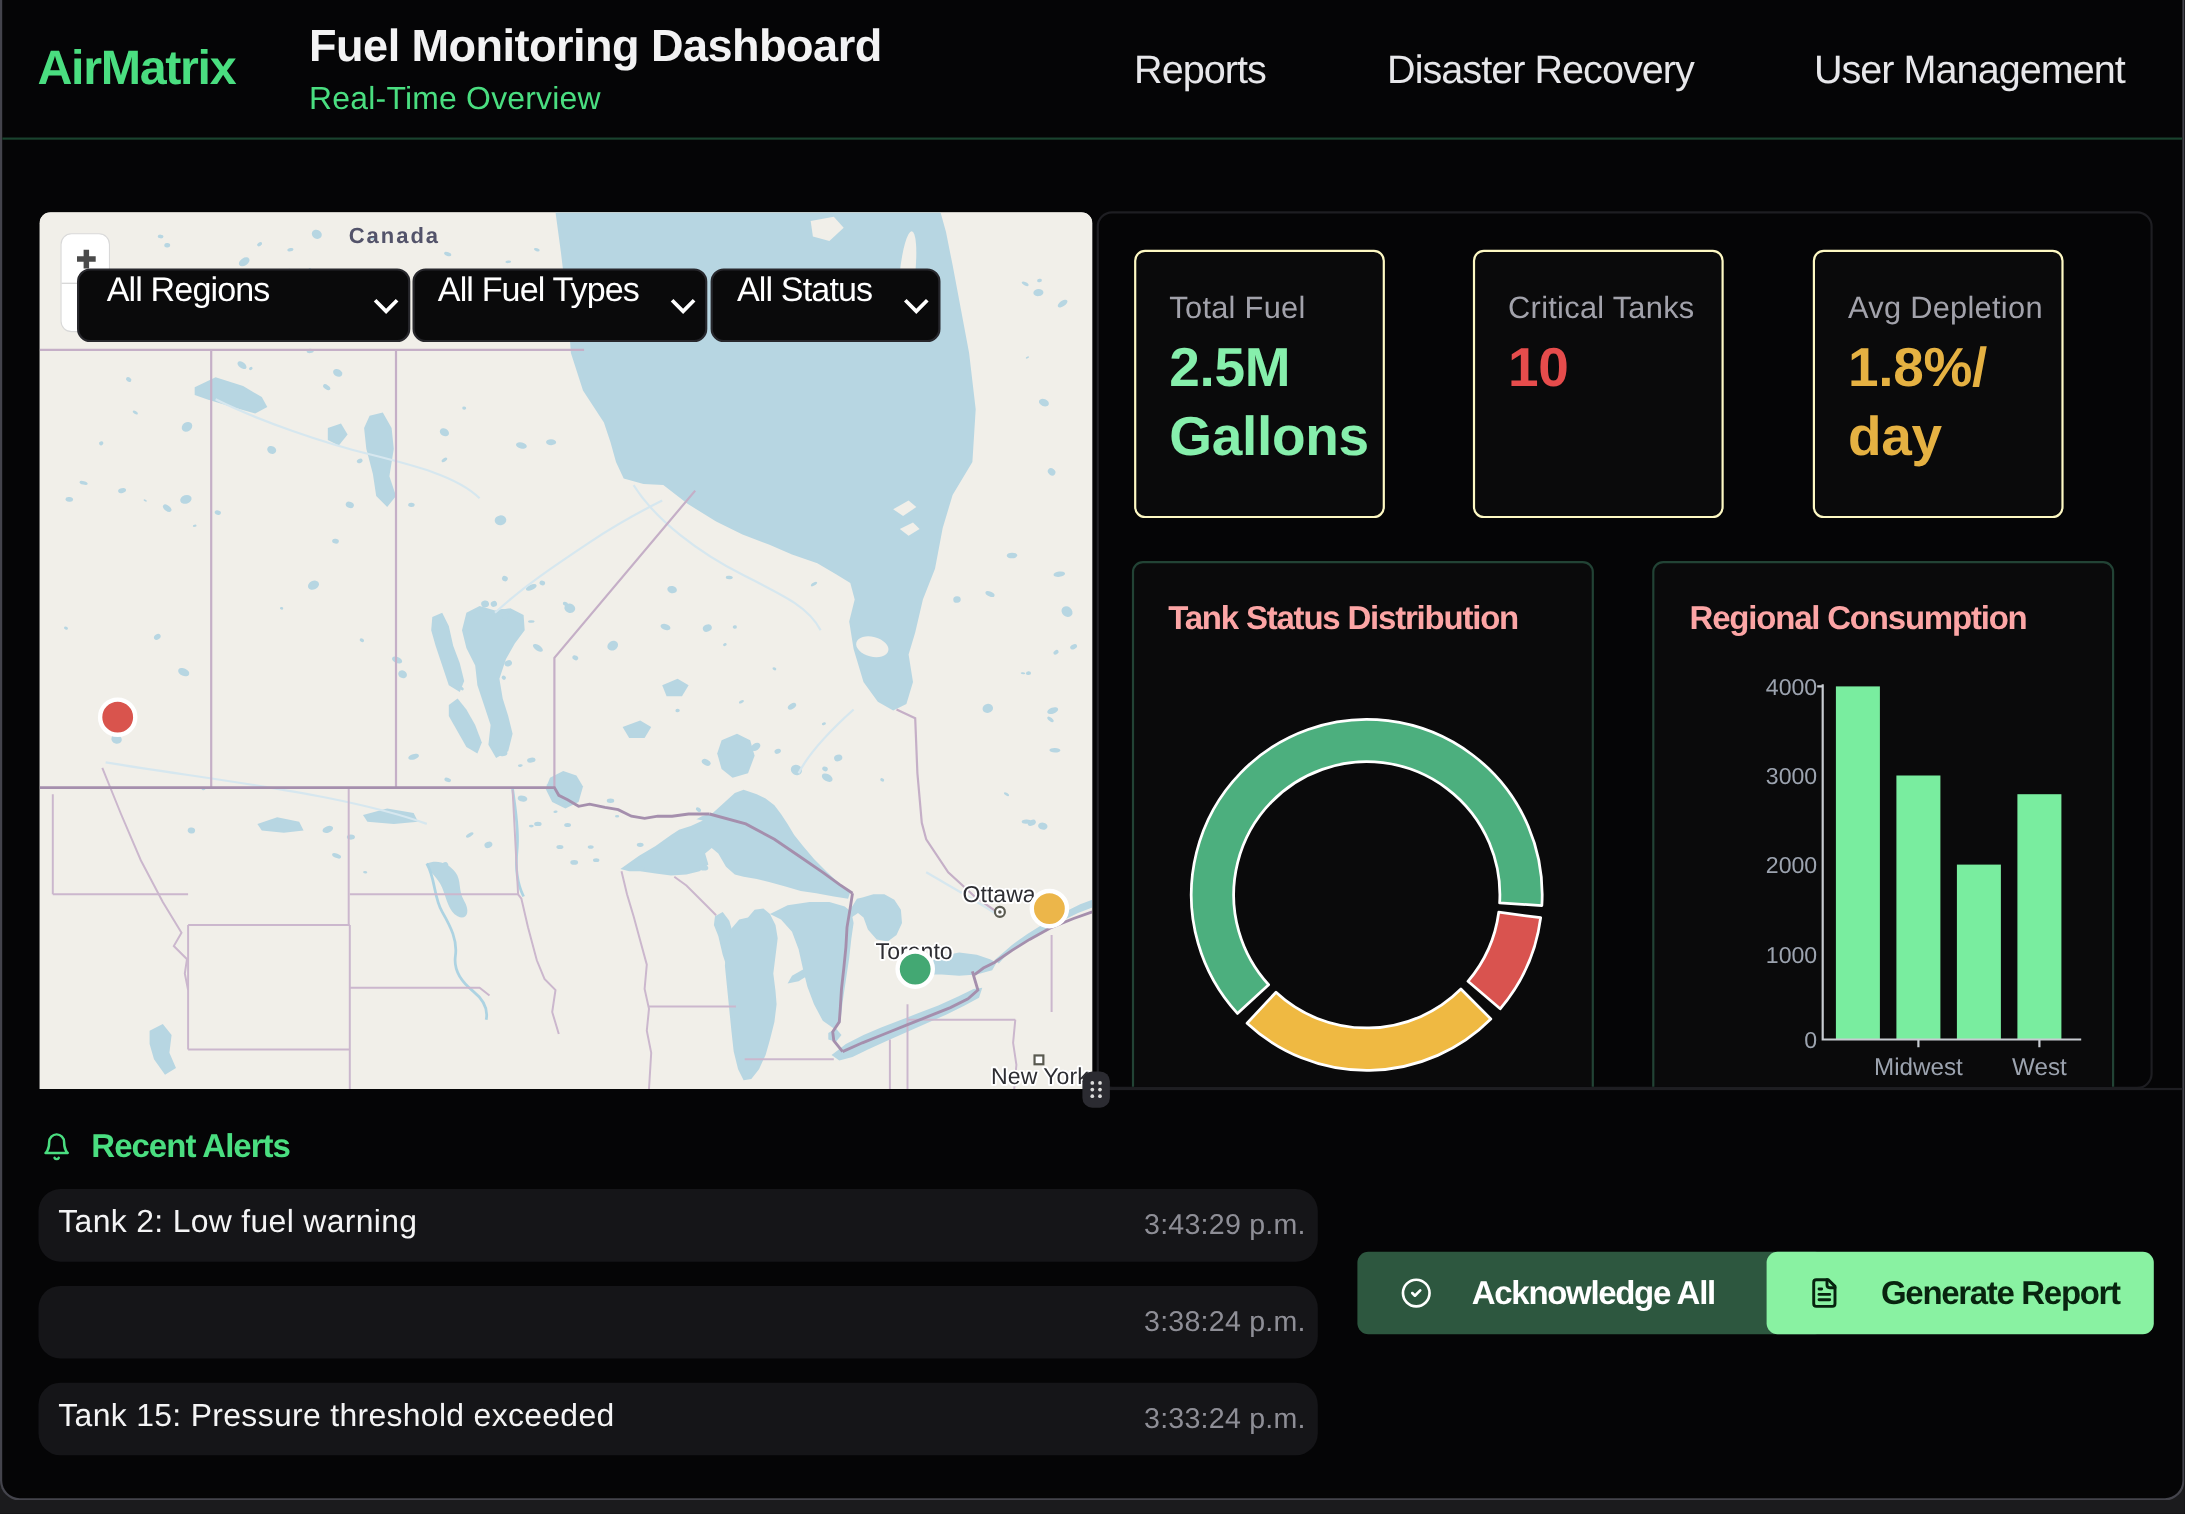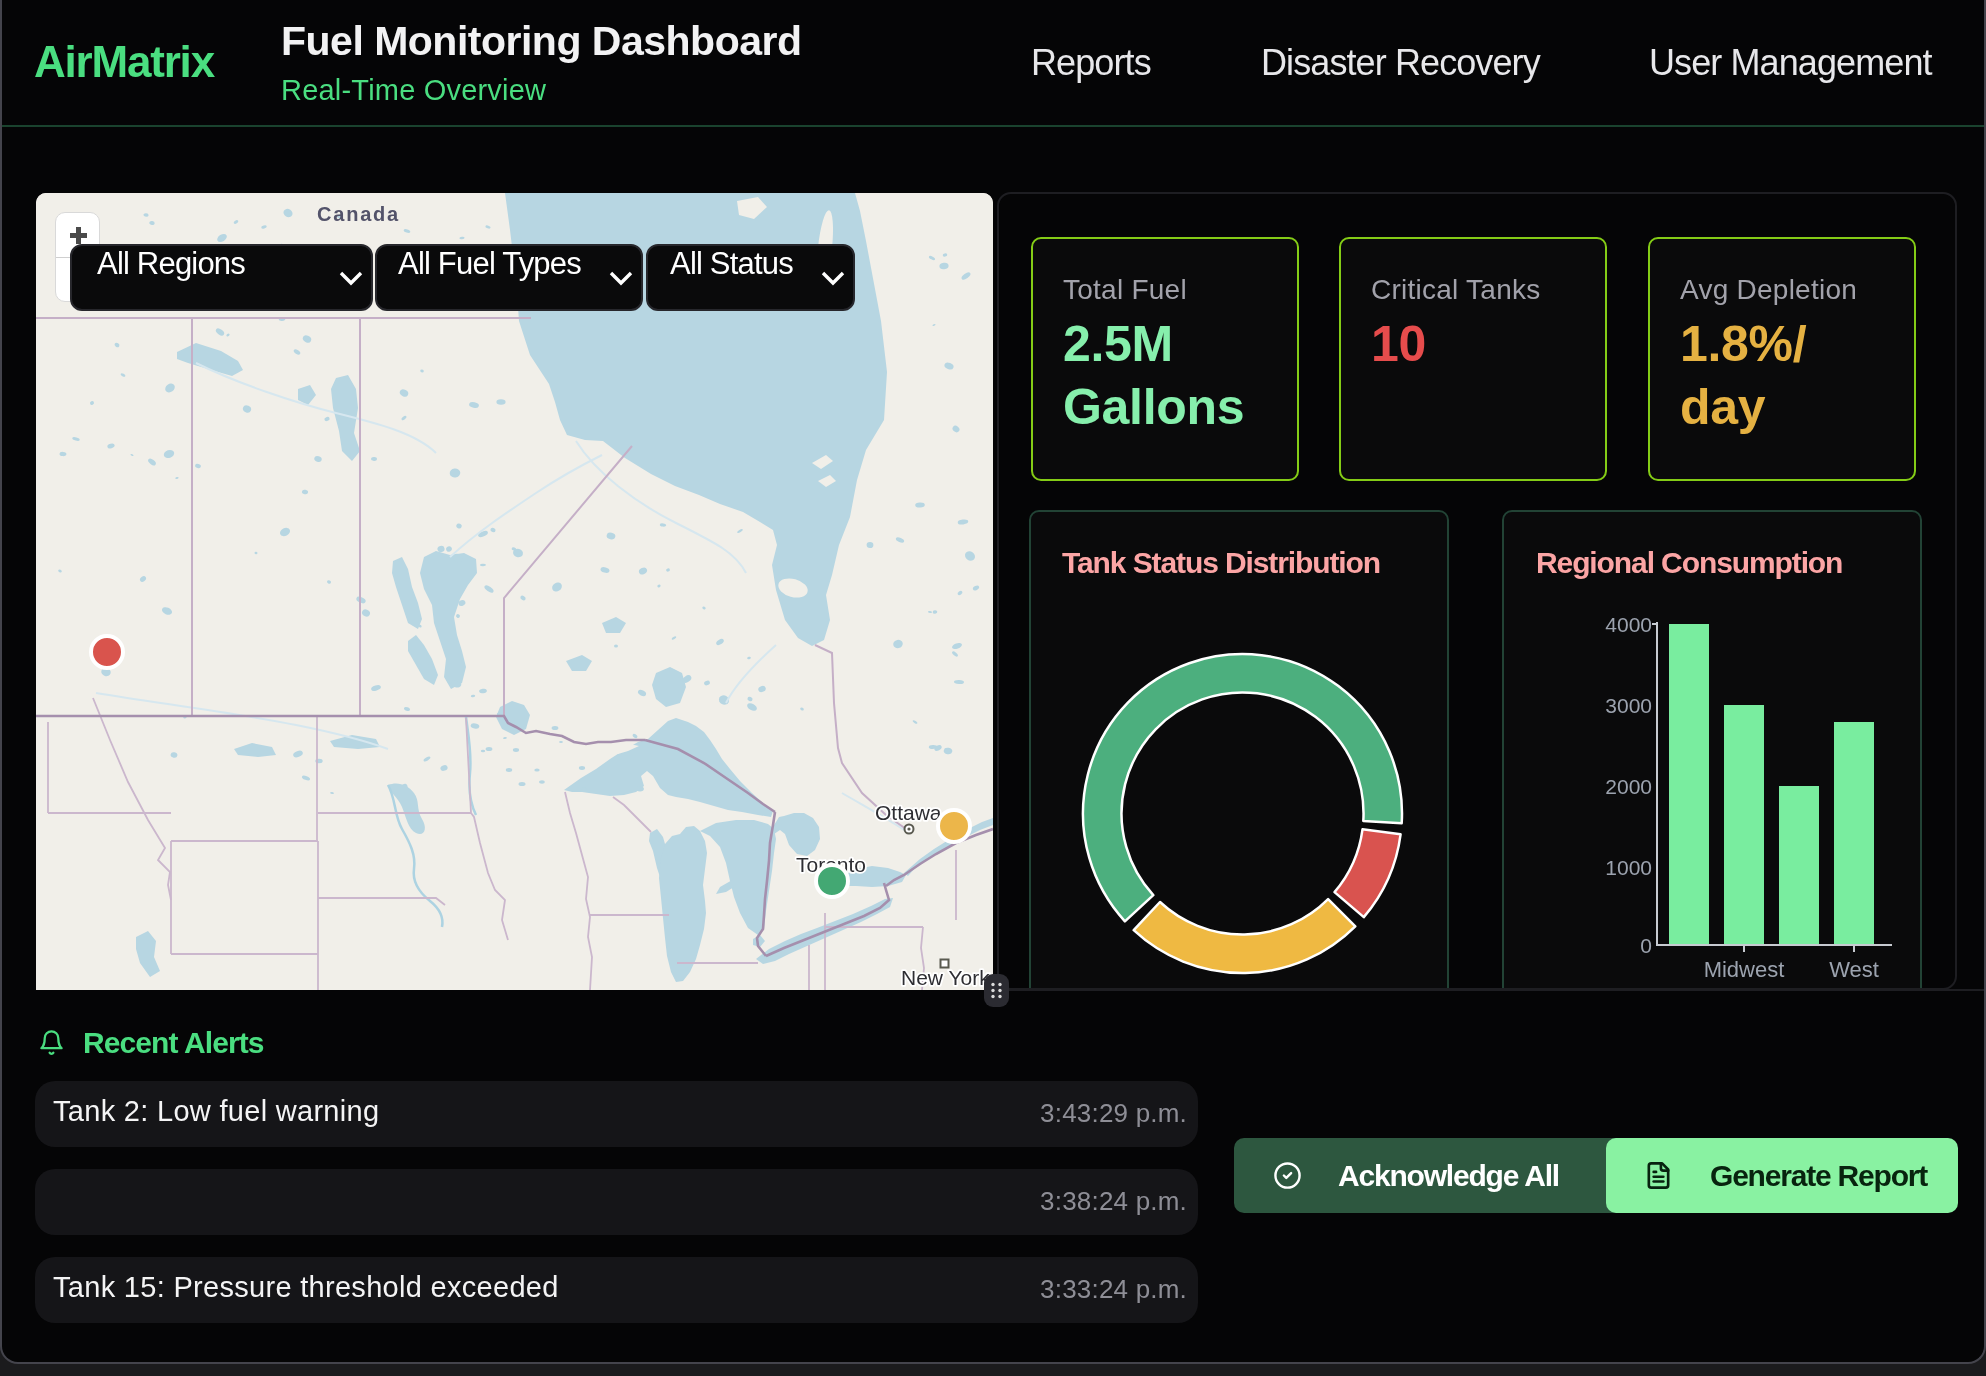--- a/index.html
+++ b/index.html
@@ -12,21 +12,21 @@
 .h2{position:absolute;left:279px;top:74px;font-size:29px;color:#4ade80;letter-spacing:0.2px}
 .nav{position:absolute;top:42px;font-size:36px;font-weight:500;color:#e7e7ea;letter-spacing:-0.9px}
 
 .map{position:absolute;left:34px;top:193px;width:957px;height:797px;border-radius:10px 10px 0 0;overflow:hidden;background:#f1efe9}
 .pill{position:absolute;height:67px;background:#0a0a0b;border:2px solid #27272c;border-radius:12px;color:#fff;font-size:31px;letter-spacing:-0.8px;display:flex;align-items:flex-start}
 .pill svg{position:absolute;right:7px;top:24px}
 .zoomctl{position:absolute;left:19px;top:19px;width:45px;height:90px;background:#fff;border-radius:10px;border:1px solid #d9d9d9}
 .zoomctl .zdiv{position:absolute;left:0;top:44px;width:100%;height:1px;background:#cfcfcf}
 
 .rp{position:absolute;left:995px;top:192px;width:960px;height:798px;border:2px solid #1e1e22;border-radius:14px;overflow:hidden}
-.scard{position:absolute;top:43px;width:268px;height:244px;background:#0a0a0b;border:2px solid #84cc16;border-radius:10px}
+.scard{position:absolute;top:33px;width:228px;height:244px;background:#0a0a0b;border:2px solid #fef9c3;border-radius:10px}
 .scard .lb{position:absolute;left:30px;top:35px;font-size:28px;font-weight:500;color:#a2a2ab;letter-spacing:0.25px}
 .scard .vl{position:absolute;left:30px;top:74px;font-size:50px;font-weight:bold;line-height:63px;letter-spacing:-0.3px}
 .ccard{position:absolute;top:316px;width:420px;height:490px;background:#0a0a0b;border:2px solid #224335;border-radius:10px}
 .ccard .ct{position:absolute;left:31px;top:34px;font-size:30px;font-weight:bold;color:#fca5a5;letter-spacing:-1.1px}
 
 .vline{position:absolute;left:995px;top:989px;width:987px;height:2px;background:#1e1e22}
 .grip{position:absolute;left:982px;top:974px;width:25px;height:33px;background:#2b2b31;border-radius:9px}
 
 .alerts-h{position:absolute;left:81px;top:1026px;font-size:30px;font-weight:bold;color:#4ade80;letter-spacing:-0.9px}
 .bell{position:absolute;left:36px;top:1028px}

